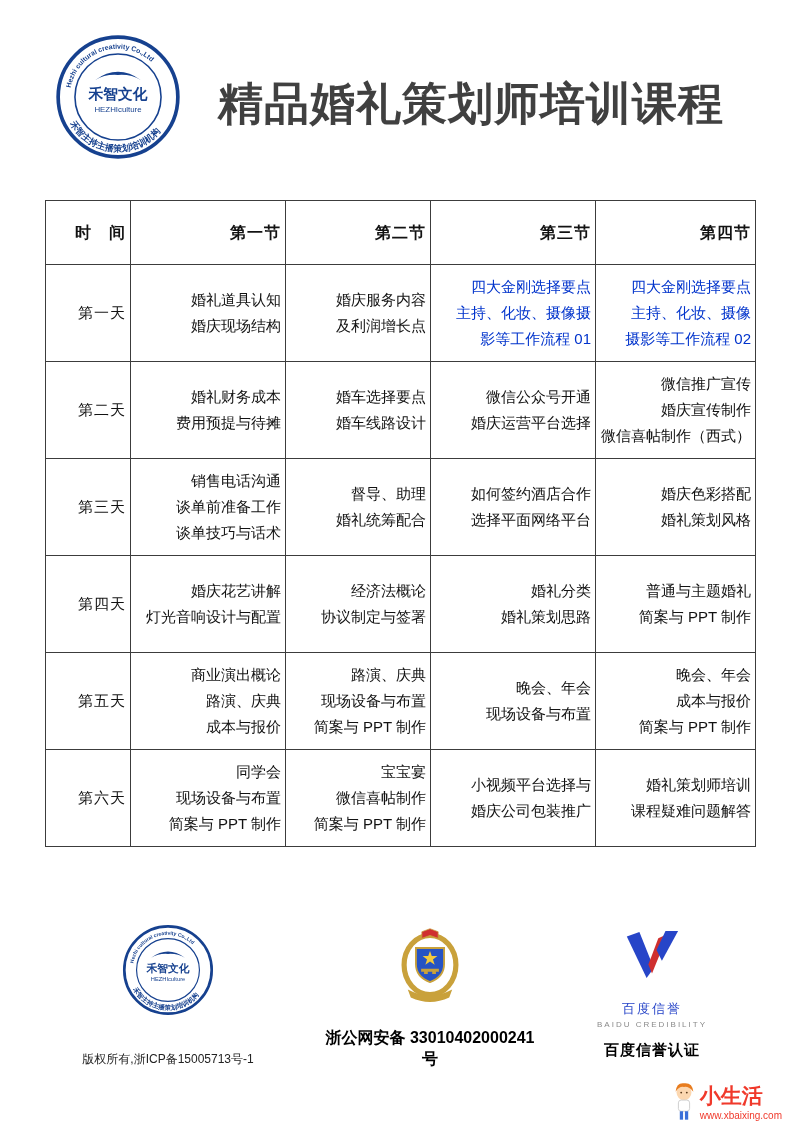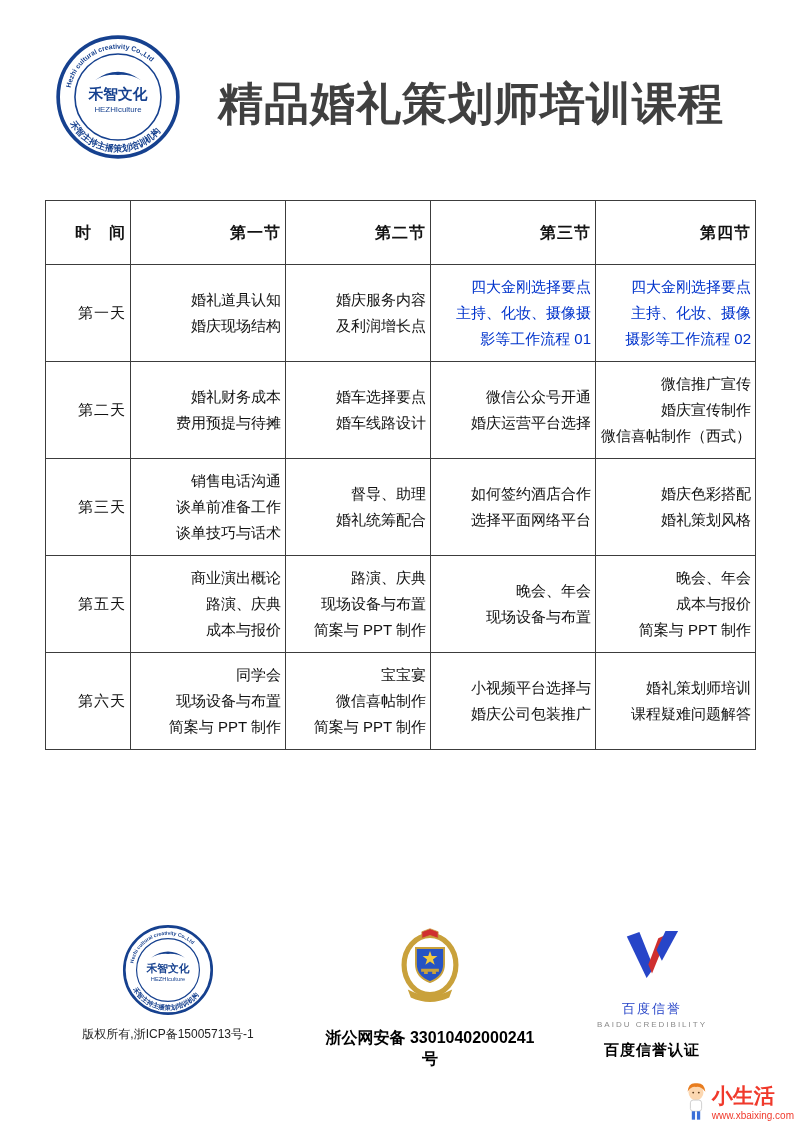--- a/index.html
+++ b/index.html
@@ -23,28 +23,28 @@
       padding:2px 4px; }
   .course-table th { height:64px; font-size:16px; font-weight:bold; letter-spacing:1px; }
   .course-table td { height:97px; }
   .course-table td.day { font-size:15px; letter-spacing:1px; }
 
   
   .footer-col { position:absolute; text-align:center; }
   .footer-left   { left:78px;  top:924px; width:180px; }
   .footer-center { left:318px; top:924px; width:224px; }
   .footer-right  { left:572px; top:930px; width:160px; }
-  .icp-text    { margin-top:6px; font-size:12px; color:#222; }
+  .icp-text    { margin-top:31px; font-size:12px; color:#222; }
   .police-text { margin-top:18px; font-size:16px; font-weight:bold; color:#000; }
   .baidu-title { margin-top:17px; font-size:13px; font-weight:normal; color:#2745c8; letter-spacing:2px; }
   .baidu-sub   { margin-top:2px; font-size:8px; color:#8a8a8a; letter-spacing:2px; }
   .baidu-cap   { margin-top:12px; font-size:15px; font-weight:bold; color:#000; letter-spacing:1px; }
 
   
-  .watermark { position:absolute; right:6px; bottom:6px; display:flex; align-items:flex-end; }
+  .watermark { position:absolute; right:18px; bottom:6px; display:flex; align-items:flex-end; }
   .wm-text { margin-left:2px; text-align:left; }
   .wm-title { font-size:21px; font-weight:900; color:#f0392b;
               text-shadow:-1px -1px 0 #fff, 1px -1px 0 #fff, -1px 1px 0 #fff, 1px 1px 0 #fff; }
   .wm-url { font-size:10px; color:#f0392b; line-height:1.2; }
 </style>
 </head>
 <body>
 
 <div class="page">
 
@@ -119,20 +119,31 @@
 谈单前准备工作
 谈单技巧与话术</td>
         <td>督导、助理
 婚礼统筹配合</td>
         <td>如何签约酒店合作
 选择平面网络平台</td>
         <td>婚庆色彩搭配
 婚礼策划风格</td>
       </tr>
       <tr>
+        <td class="day">第四天</td>
+        <td>婚庆花艺讲解
+灯光音响设计与配置</td>
+        <td>经济法概论
+协议制定与签署</td>
+        <td>婚礼分类
+婚礼策划思路</td>
+        <td>普通与主题婚礼
+简案与 PPT 制作</td>
+      </tr>
+      <tr>
         <td class="day">第五天</td>
         <td>商业演出概论
 路演、庆典
 成本与报价</td>
         <td>路演、庆典
 现场设备与布置
 简案与 PPT 制作</td>
         <td>晚会、年会
 现场设备与布置</td>
         <td>晚会、年会

